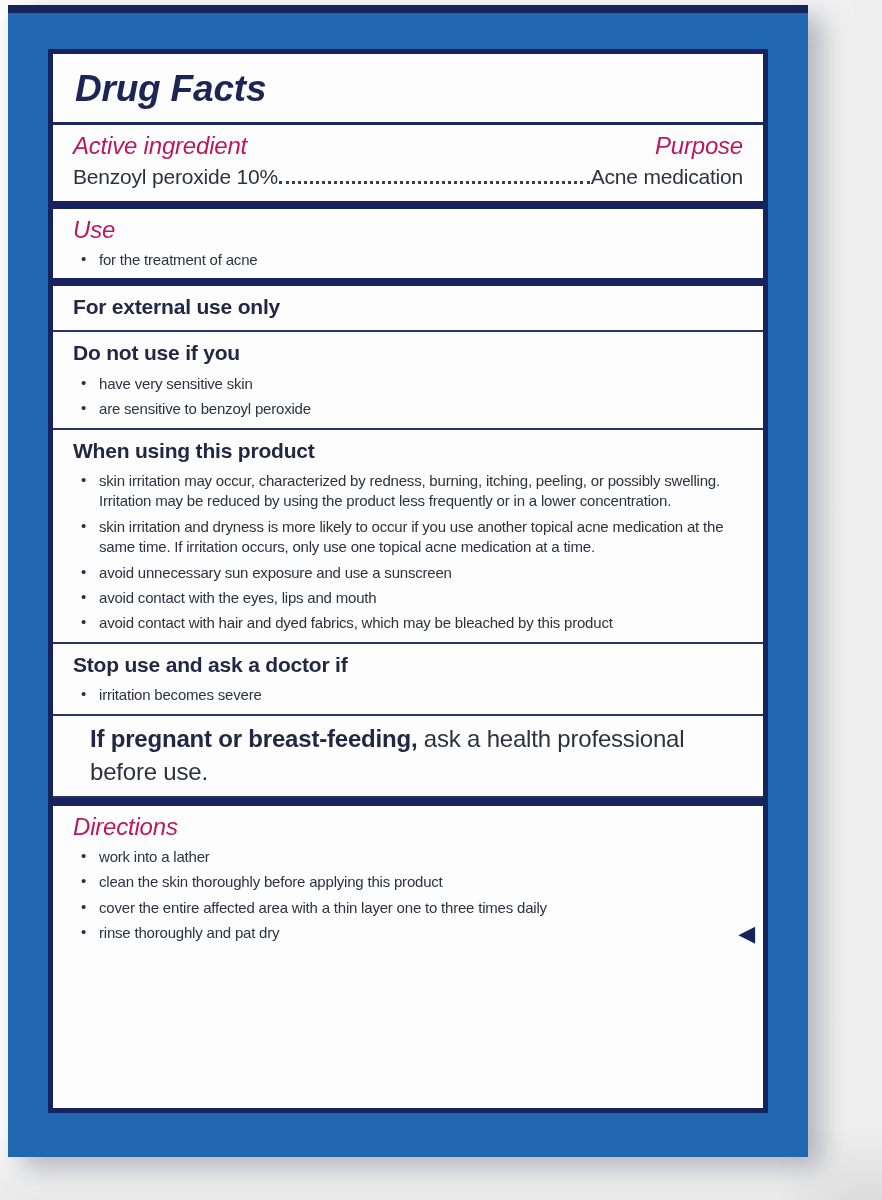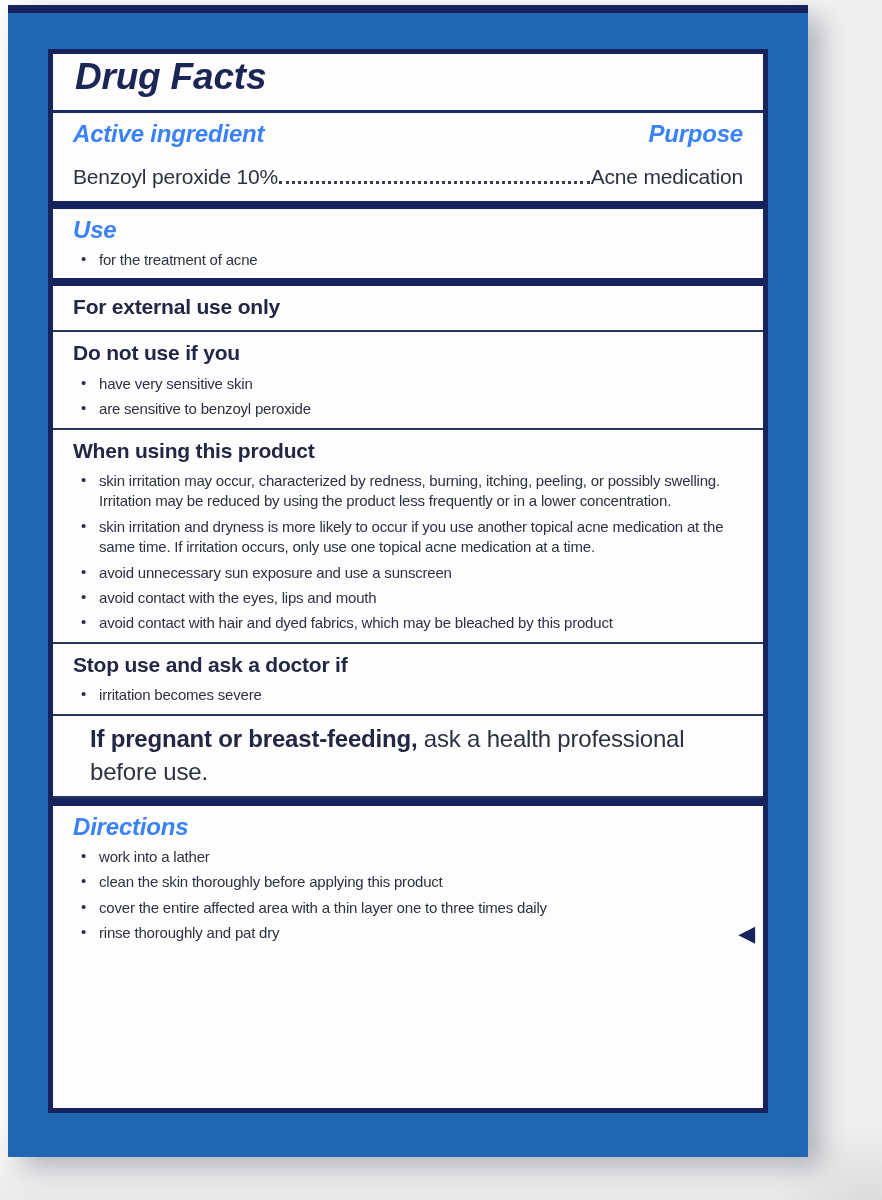--- a/index.html
+++ b/index.html
@@ -36,32 +36,32 @@
     box-sizing:border-box;
     color:#2e3140;
     letter-spacing:-0.2px;
   }
   .sec{padding:6px 20px 8px 20px;}
   .hr-thin{height:0;border-top:2px solid #2a355f;margin:0;}
   .hr-med{height:0;border-top:3px solid #1c2a63;margin:0;}
   .hr-thick{height:8px;background:#17235c;}
   .title{
     font-size:37px;font-weight:bold;font-style:italic;
-    color:#1b2556;padding:2px 20px 12px 22px;
+    color:#1b2556;padding:14px 20px 12px 22px;
   }
   .h-italic{
-    font-size:24px;font-weight:bold;font-style:italic;
-    color:#3b82f6;line-height:1.25;
+    font-size:24px;font-weight:normal;font-style:italic;
+    color:#be185d;line-height:1.25;
   }
   .h-bold{
     font-size:21px;font-weight:bold;
     color:#232744;line-height:1.45;
   }
   .ai-row{display:flex;justify-content:space-between;align-items:baseline;}
-  .leader-row{display:flex;align-items:baseline;font-size:21px;line-height:1.5;color:#2e3140;margin-top:12px;}
+  .leader-row{display:flex;align-items:baseline;font-size:21px;line-height:1.5;color:#2e3140;margin-top:0;}
   .leader-fill{
     flex:1;
     border-bottom:3px dotted #3a3d4a;
     margin:0 1px 5px 1px;
     min-width:20px;
   }
   ul.bullets{list-style:none;margin:1px 0 0 0;padding:0;}
   ul.bullets li{
     position:relative;
     padding-left:26px;

